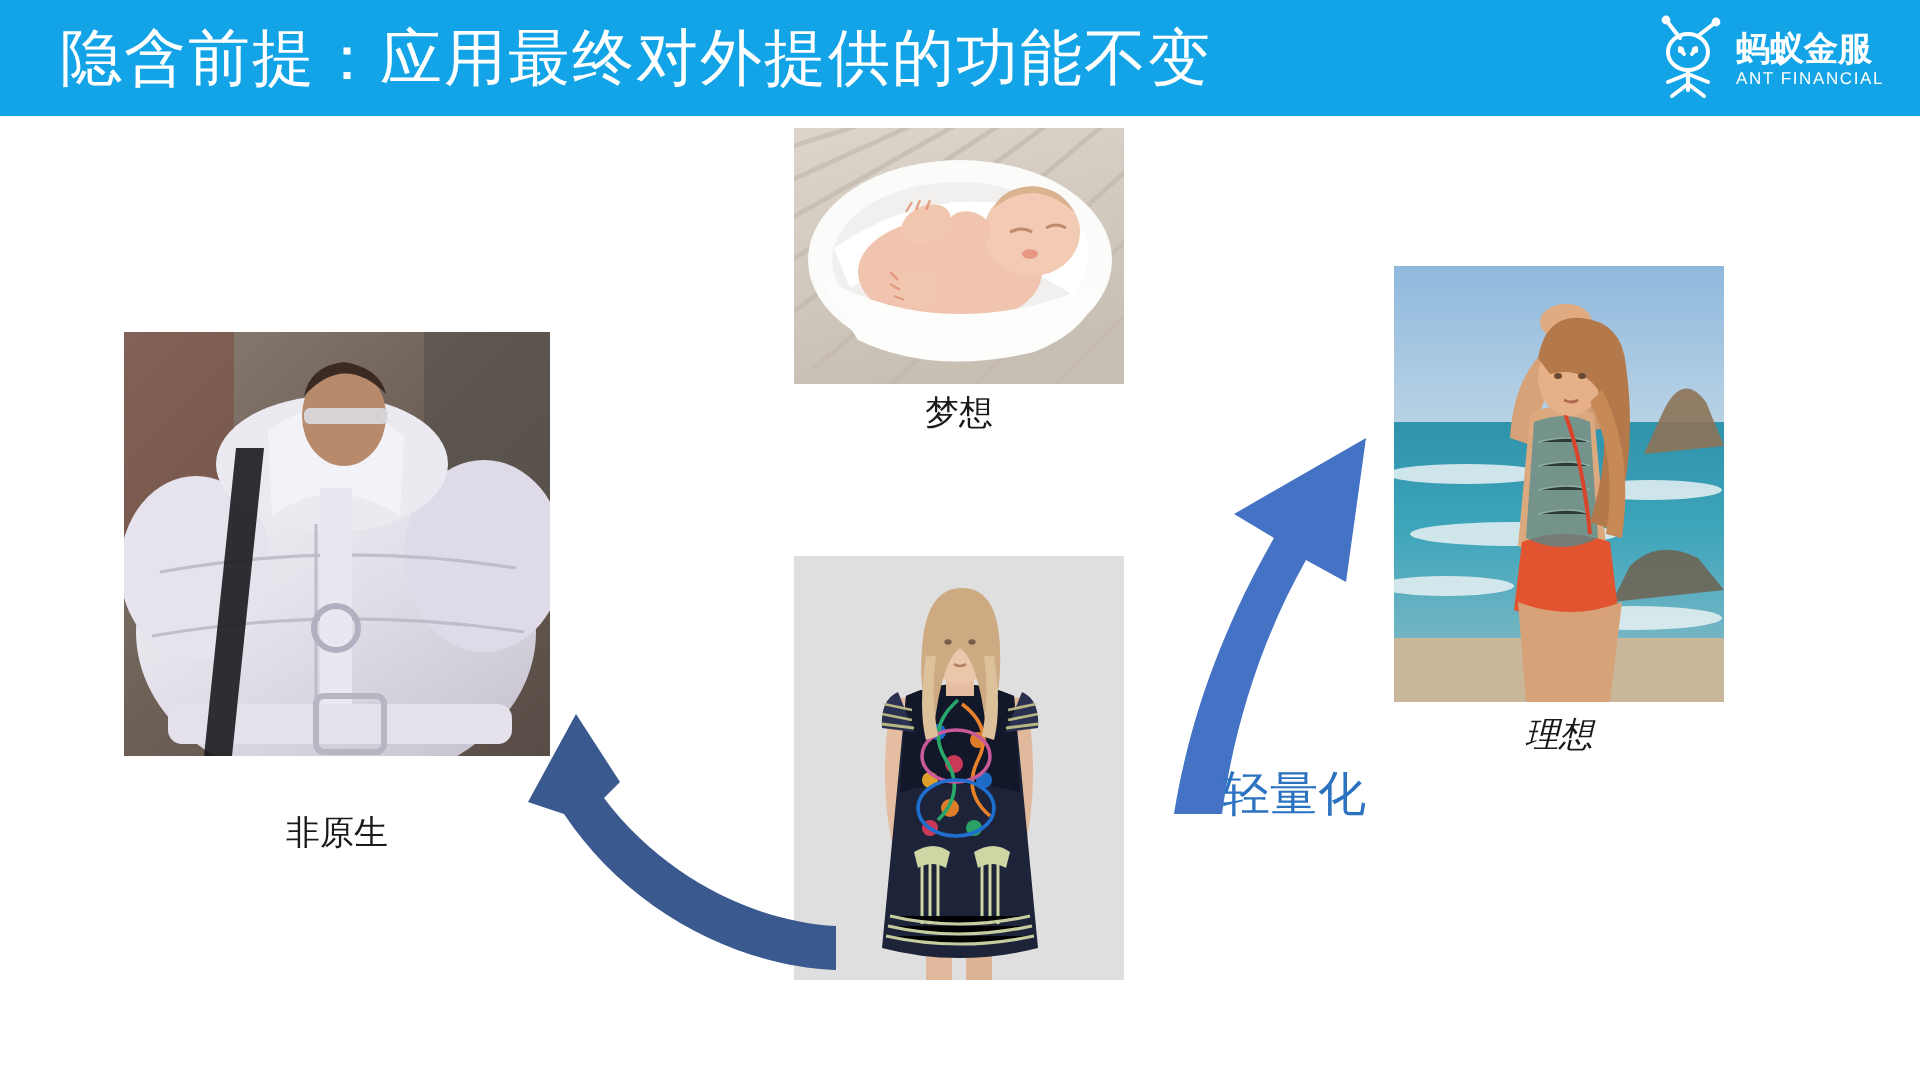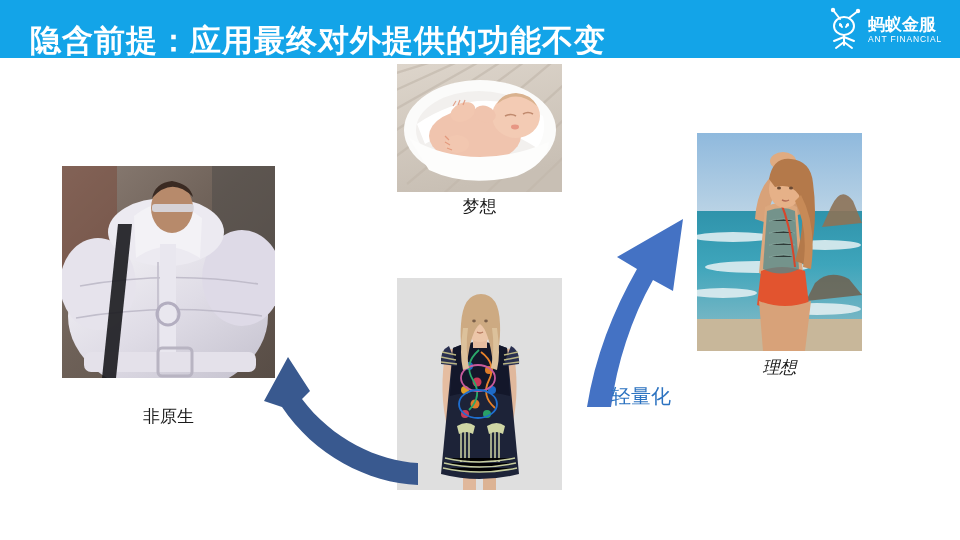--- a/index.html
+++ b/index.html
@@ -13,21 +13,21 @@
   .slide{position:relative;width:960px;height:540px;background:#fff;overflow:hidden;}
 
   
   .header{
     position:absolute;left:0;top:0;width:960px;height:58px;
     background:#13a4e8;
   }
   .header-title{
     position:absolute;left:30px;top:50%;transform:translateY(-50%);
     color:#ffffff;font-size:31px;line-height:1;letter-spacing:1px;
-    white-space:nowrap;font-weight:700;margin-top:11px;
+    white-space:nowrap;font-weight:400;
   }
   
   .logo{position:absolute;right:12px;top:6px;width:128px;height:46px;}
   .logo svg{display:block;}
 
   
   .photo{position:absolute;overflow:hidden;background:#ddd;}
   .photo svg{display:block;width:100%;height:100%;}
 
   #photo-nonnative{left:62px;top:166px;width:213px;height:212px;}
@@ -45,21 +45,21 @@
   #cap-pragmatic{left:397px;top:503px;width:165px;}
   #cap-ideal{left:697px;top:359px;width:165px;font-style:italic;}
 
   
   .arrow{position:absolute;}
   #arrow-up{left:565px;top:207px;width:130px;height:200px;}
   #arrow-left{left:258px;top:355px;width:160px;height:130px;}
 
   .arrow-label{
     position:absolute;left:611px;top:386px;
-    color:#2b72c0;font-size:20px;line-height:1;white-space:nowrap;text-align:center;
+    color:#2b72c0;font-size:24px;line-height:1;white-space:nowrap;text-align:center;
   }
 </style>
 </head>
 <body>
 
 <div class="slide">
 
   <div class="header">
     <div class="header-title">隐含前提：应用最终对外提供的功能不变</div>
 

